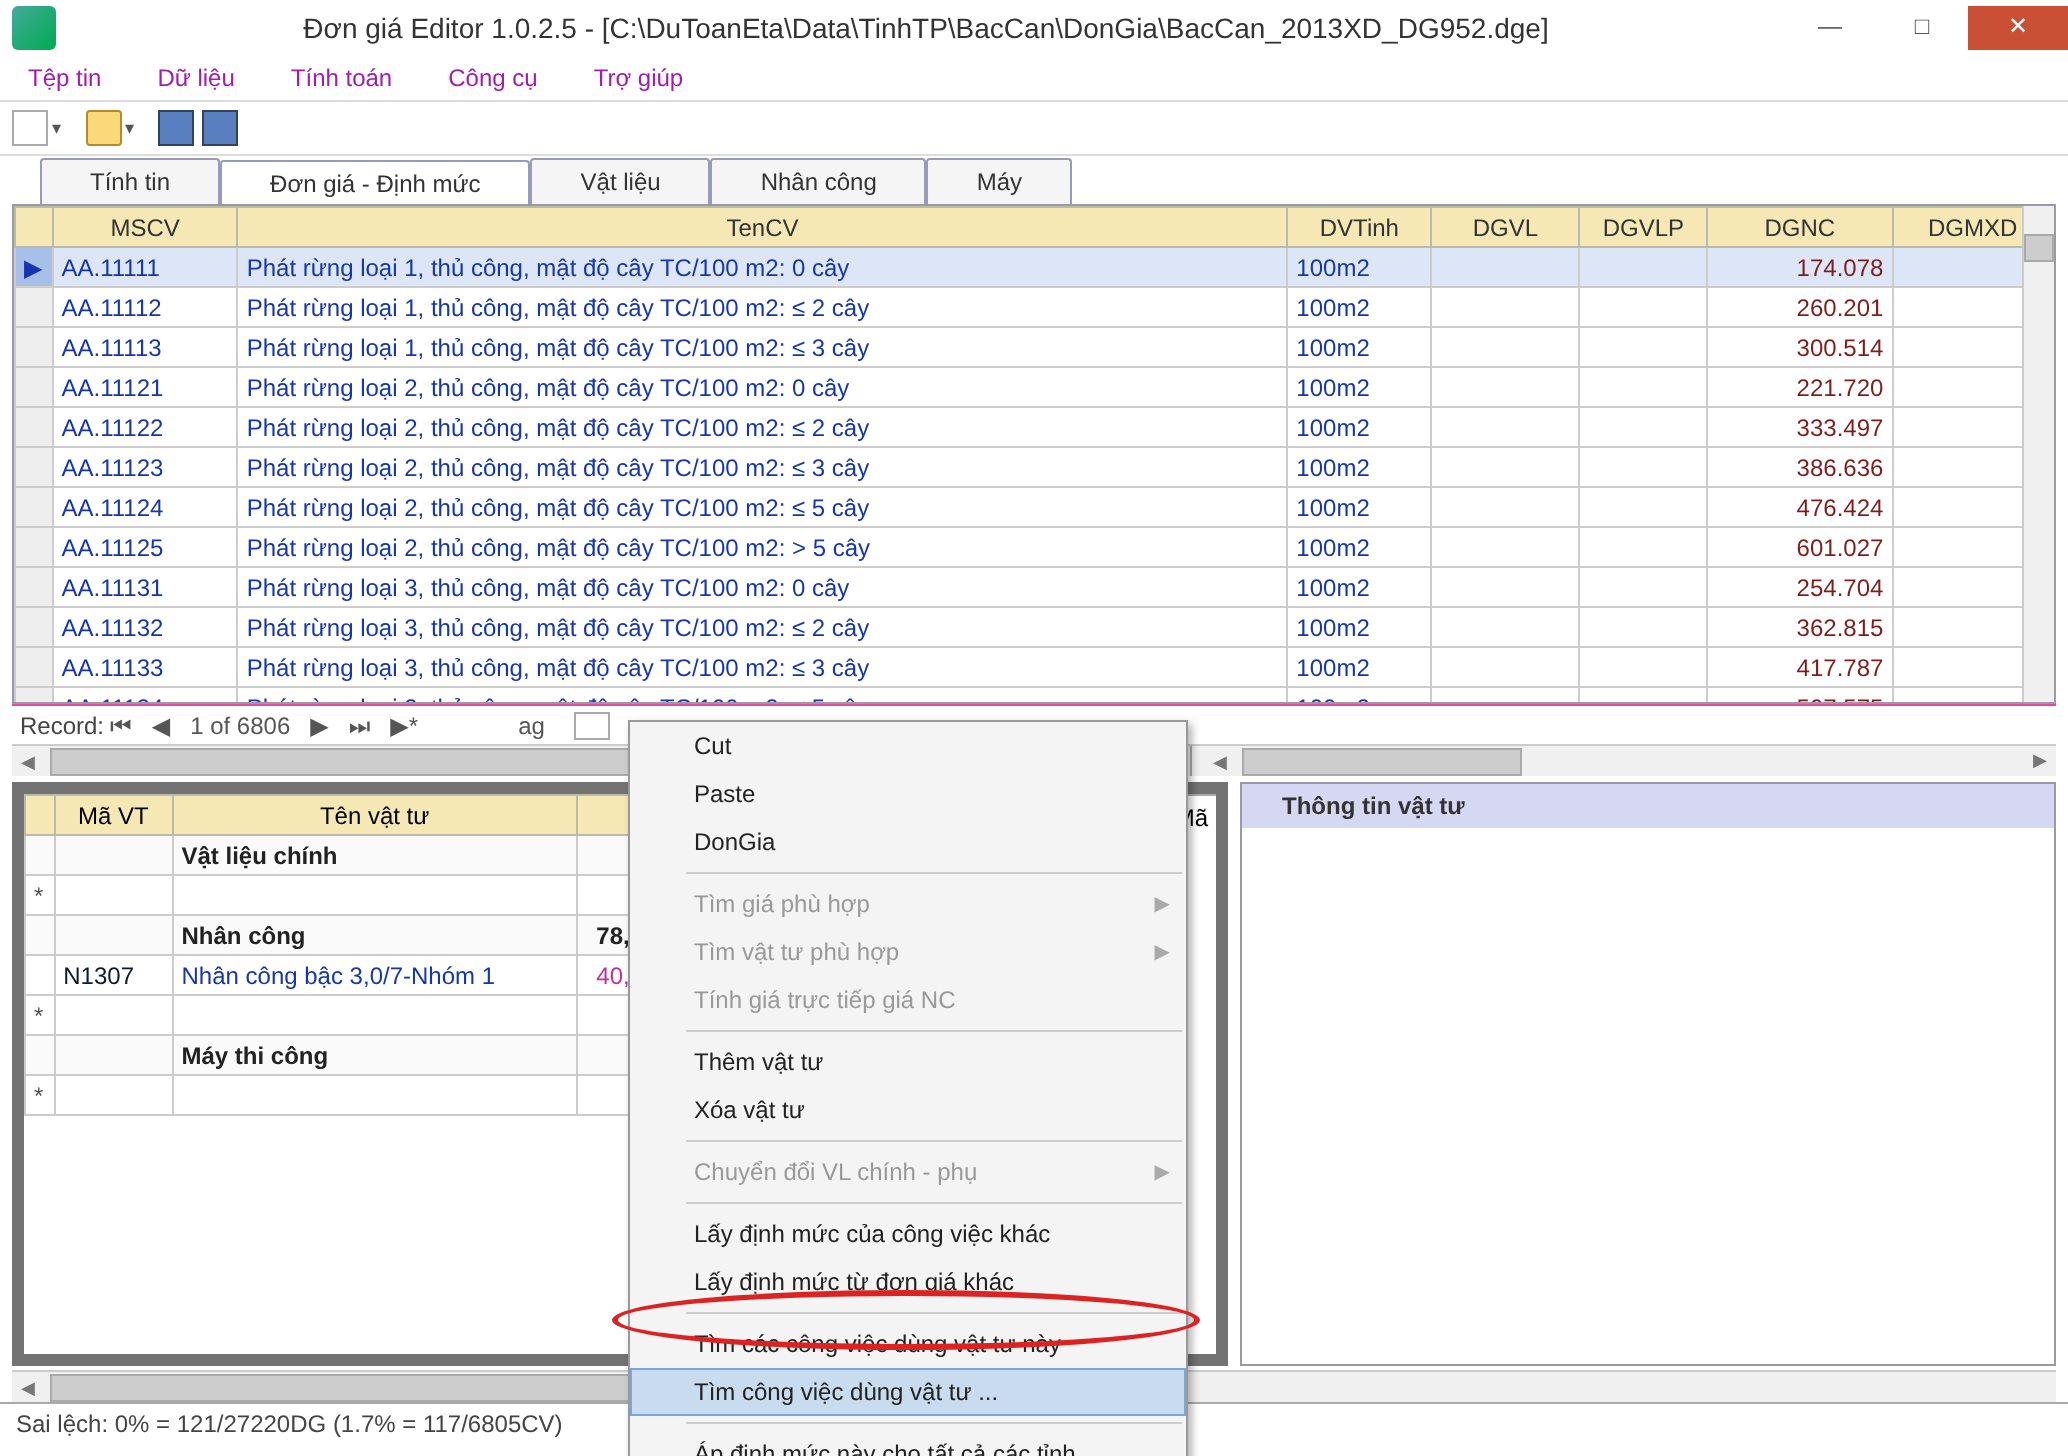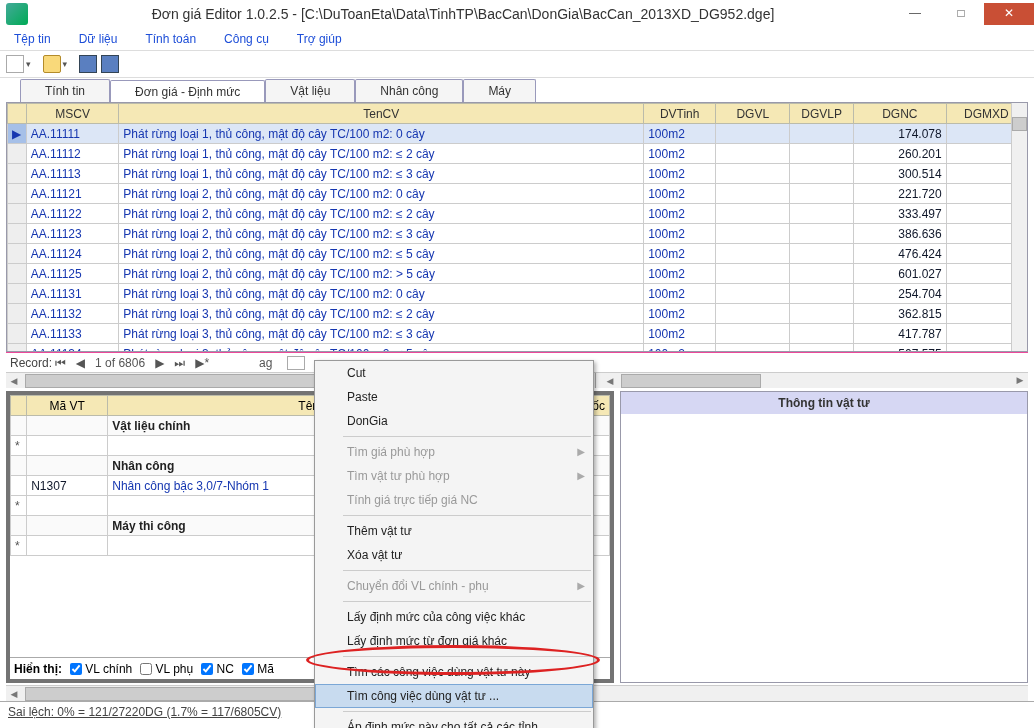--- a/index.html
+++ b/index.html
@@ -3,58 +3,58 @@
 <meta charset="utf-8">
 <style>
   * { box-sizing: border-box; margin: 0; padding: 0; font-family: Tahoma, Arial, sans-serif; font-size: 12px; }
   body { width: 1034px; height: 728px; background: #fff; overflow: hidden; position: relative; }
   .titlebar { height: 28px; background: #fff; display: flex; align-items: center; position: relative; }
   .titlebar-icon { width: 22px; height: 22px; margin: 0 6px; background: linear-gradient(135deg,#4a9,#0a5); border-radius: 3px; }
   .titlebar-text { flex: 1; text-align: center; font-size: 14px; color: #333; }
   .titlebar-btns { display: flex; }
   .tbtn { width: 46px; height: 22px; text-align: center; line-height: 20px; color: #555; }
   .tbtn.close { background: #c94f35; color: #fff; width: 50px; height: 22px; }
-  .menubar { height: 22px; display: flex; align-items: center; padding: 0 10px; gap: 20px; color: #1d4ed8; }
+  .menubar { height: 22px; display: flex; align-items: center; padding: 0 10px; gap: 20px; color: #a21caf; }
   .menubar span { padding: 2px 4px; }
   .toolbar { height: 28px; border-top: 1px solid #ddd; border-bottom: 1px solid #ddd; display: flex; align-items: center; padding: 0 6px; gap: 4px; }
   .tb-ico { width: 18px; height: 18px; display: inline-block; }
   .tb-new { background: #fff; border: 1px solid #aaa; position: relative; }
   .tb-open { background: #f9d97a; border: 1px solid #b38b2a; border-radius: 2px; }
   .tb-save { background: #5a7fc0; border: 1px solid #345; }
   .tb-saveall { background: #5a7fc0; border: 1px solid #345; position: relative; }
   .dd { font-size: 9px; margin-left: -2px; color: #555; }
   .tabstrip { height: 24px; display: flex; align-items: flex-end; padding-left: 20px; background: #fff; }
   .tab { border: 1px solid #99b; border-bottom: none; padding: 4px 24px; background: #f5f5f5; color: #333; margin-right: 0; border-radius: 2px 2px 0 0; }
   .tab.active { background: #fff; position: relative; top: 1px; }
   .grid-wrap { border: 1px solid #99a; margin: 0 6px; height: 250px; overflow: hidden; position: relative; }
   .grid { width: 100%; border-collapse: collapse; }
   .grid th { background: #f5e8b5; border: 1px solid #bba; font-weight: normal; color: #333; padding: 2px 4px; text-align: center; height: 20px; }
   .grid td { border: 1px solid #ccc; padding: 2px 4px; color: #1536b0; height: 20px; white-space: nowrap; overflow: hidden; }
   .grid td.unit { color: #1536b0; }
-  .grid td.num { color: #0f172a; text-align: right; }
+  .grid td.num { color: #7f1d1d; text-align: right; }
   .grid tr.sel td { background: #dce6f6; }
   .grid tr.sel td:first-child { background: #a6c0e8; }
   .rowhead { width: 14px; background: #eee; border: 1px solid #bbb; }
   .recbar { height: 20px; border-top: 1px solid #ec4899; display: flex; align-items: center; padding: 0 4px; font-size: 11px; color: #444; margin: 0 6px; }
   .recbar .nav { display: flex; align-items: center; gap: 4px; }
   .recbar .nav span { padding: 0 3px; color: #555; }
   .hsplit { height: 3px; }
   .lower { display: flex; margin: 0 6px; height: 292px; }
-  .lower-left { flex: 0 0 608px; border: 4px solid #737373; display: flex; flex-direction: column; }
+  .lower-left { flex: 0 0 608px; border: 6px solid #737373; display: flex; flex-direction: row; }
   .lower-left .grid2-wrap { flex: 1; overflow: hidden; }
   .grid2 { width: 100%; border-collapse: collapse; }
   .grid2 th { background: #f5e8b5; border: 1px solid #bba; font-weight: normal; padding: 2px 4px; height: 20px; }
   .grid2 td { border: 1px solid #ccc; padding: 2px 4px; height: 20px; }
   .grid2 .section td { font-weight: bold; background: #fafafa; color: #222; }
   .grid2 .magenta { color: #0f172a; }
   .grid2 .bluelink { color: #1536b0; }
   .lower-left .filterbar { height: 22px; border-top: 1px solid #aaa; display: flex; align-items: center; padding: 0 4px; font-size: 11px; gap: 8px; }
   .lower-right { flex: 1; margin-left: 6px; border: 1px solid #99a; }
-  .lower-right .hdr { background: #d6d7f3; padding: 4px 9px; font-weight: bold; color: #333; text-align: center; }
-  .statusbar { height: 20px; border-top: 1px solid #aaa; padding: 2px 8px; font-size: 11px; color: #444; display: flex; align-items: center; text-decoration: underline; }
+  .lower-right .hdr { background: #d6d7f3; padding: 4px 20px; font-weight: bold; color: #333; }
+  .statusbar { height: 20px; border-top: 1px solid #aaa; padding: 2px 8px; font-size: 11px; color: #444; display: flex; align-items: center; }
   .context-menu { position: absolute; left: 314px; top: 360px; width: 280px; background: #f4f4f4; border: 1px solid #999; box-shadow: 2px 2px 4px rgba(0,0,0,.3); z-index: 100; }
   .context-menu .mi { padding: 5px 28px 5px 32px; color: #222; position: relative; }
   .context-menu .mi.disabled { color: #999; }
   .context-menu .mi.hover { background: #c8dbef; border: 1px solid #7ba7d6; padding: 4px 27px 4px 31px; }
   .context-menu .sep { height: 1px; background: #ccc; margin: 3px 2px 3px 28px; }
   .context-menu .arrow { position: absolute; right: 8px; top: 6px; font-size: 10px; color: #333; }
   .context-menu .mi.disabled .arrow { color: #aaa; }
   .red-ellipse { position: absolute; left: 306px; top: 645px; width: 294px; height: 30px; border: 3px solid #d22; border-radius: 50%; z-index: 101; pointer-events: none; }
   .chk { width: 12px; height: 12px; vertical-align: middle; }
   .vscroll { position: absolute; right: 0; top: 0; bottom: 0; width: 16px; background: #f0f0f0; border-left: 1px solid #ccc; }

